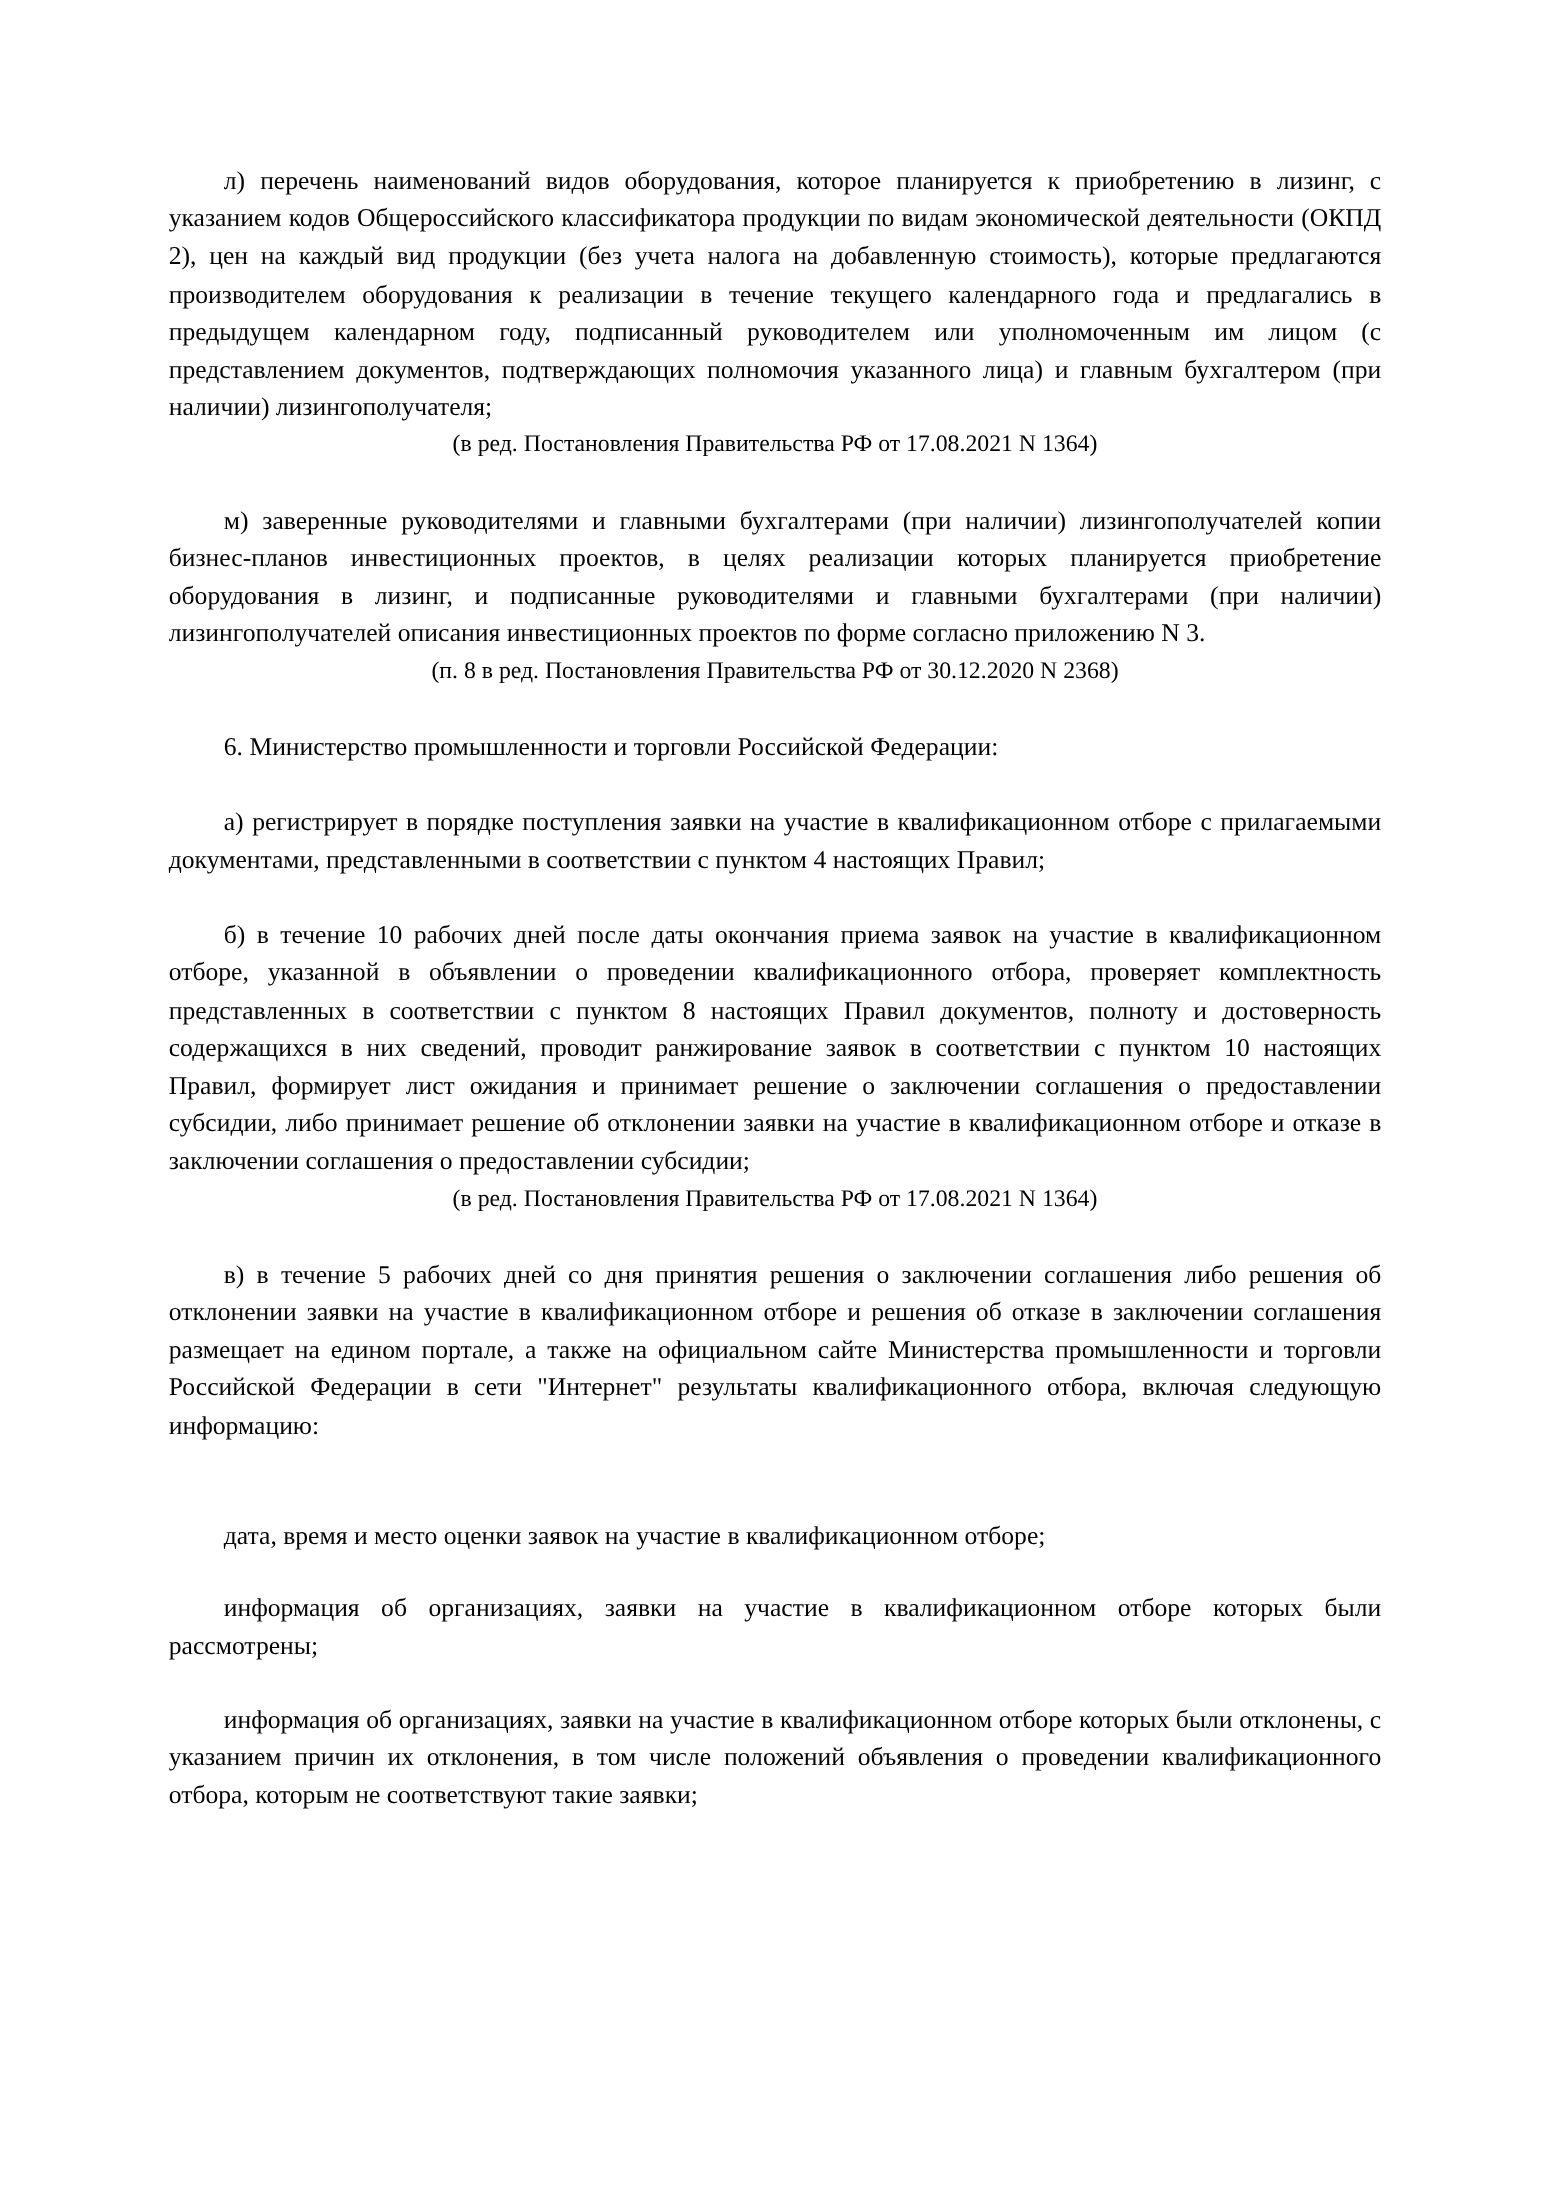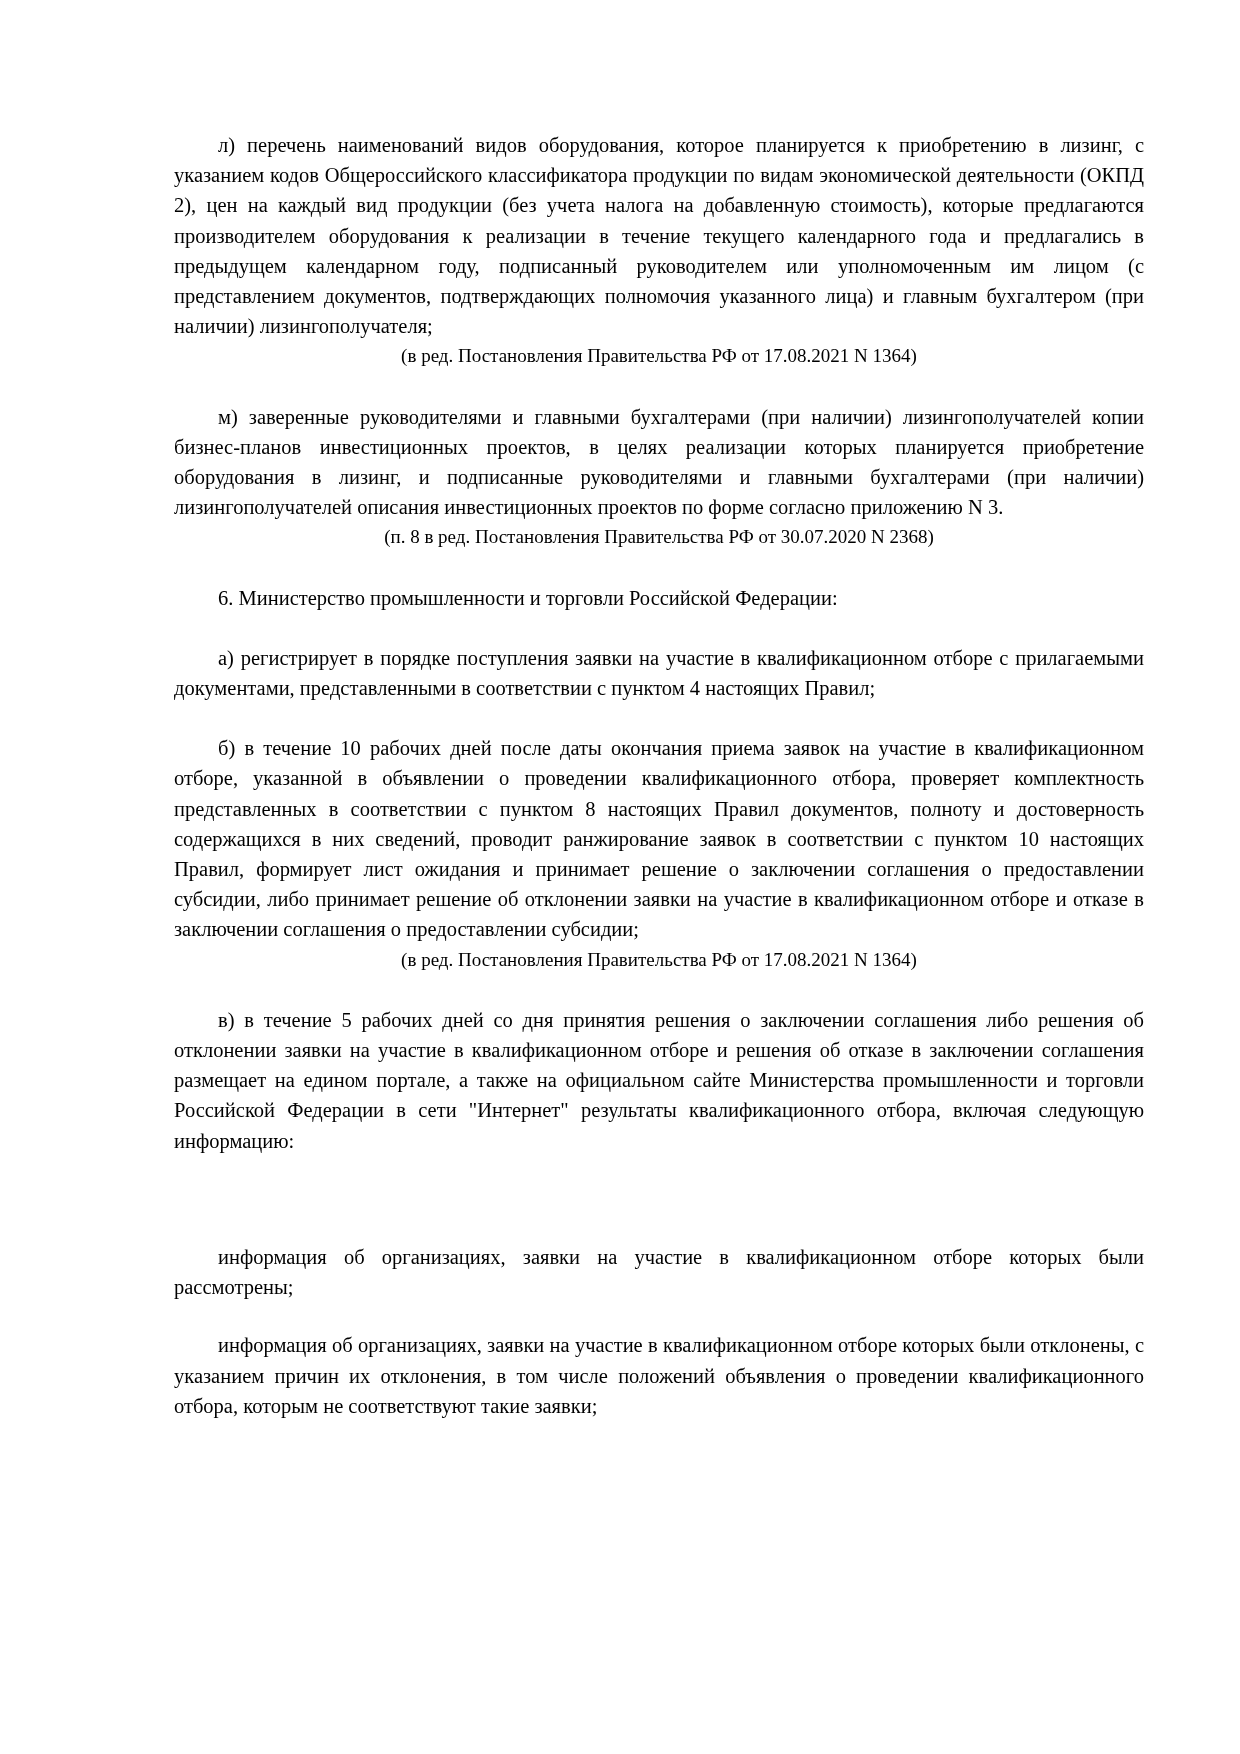--- a/index.html
+++ b/index.html
@@ -17,21 +17,20 @@
   .page {
     position: relative;
     width: 1240px;
     height: 1754px;
     box-sizing: border-box;
     padding: 130px 135px 100px 135px;
     background: #ffffff;
   }
   .doc-body {
     width: 970px;
-    margin-left: 39px;
   }
   p.para {
     margin: 0;
     font-size: 20.5px;
     line-height: 30.2px;
     text-align: justify;
     text-justify: inter-word;
     text-indent: 44px;
     hyphens: none;
   }
@@ -55,21 +54,21 @@
 
 <div class="page">
   <div class="doc-body">
 
     <p class="para">л) перечень наименований видов оборудования, которое планируется к приобретению в лизинг, с указанием кодов Общероссийского классификатора продукции по видам экономической деятельности (ОКПД 2), цен на каждый вид продукции (без учета налога на добавленную стоимость), которые предлагаются производителем оборудования к реализации в течение текущего календарного года и предлагались в предыдущем календарном году, подписанный руководителем или уполномоченным им лицом (с представлением документов, подтверждающих полномочия указанного лица) и главным бухгалтером (при наличии) лизингополучателя;</p>
     <p class="revision">(в ред. Постановления Правительства РФ от 17.08.2021 N 1364)</p>
 
     <div class="gap"></div>
 
     <p class="para">м) заверенные руководителями и главными бухгалтерами (при наличии) лизингополучателей копии бизнес-планов инвестиционных проектов, в целях реализации которых планируется приобретение оборудования в лизинг, и подписанные руководителями и главными бухгалтерами (при наличии) лизингополучателей описания инвестиционных проектов по форме согласно приложению N 3.</p>
-    <p class="revision">(п. 8 в ред. Постановления Правительства РФ от 30.07.2020 N 2368)</p>
+    <p class="revision">(п. 8 в ред. Постановления Правительства РФ от 30.12.2020 N 2368)</p>
 
     <div class="gap"></div>
 
     <p class="para">6. Министерство промышленности и торговли Российской Федерации:</p>
 
     <div class="gap"></div>
 
     <p class="para">а) регистрирует в порядке поступления заявки на участие в квалификационном отборе с прилагаемыми документами, представленными в соответствии с пунктом 4 настоящих Правил;</p>
 
     <div class="gap"></div>
@@ -79,20 +78,21 @@
 
     <div class="gap"></div>
 
     <p class="para">в) в течение 5 рабочих дней со дня принятия решения о заключении соглашения либо решения об отклонении заявки на участие в квалификационном отборе и решения об отказе в заключении соглашения размещает на едином портале, а также на официальном сайте Министерства промышленности и торговли Российской Федерации в сети "Интернет" результаты квалификационного отбора, включая следующую информацию:</p>
 
     <div class="gap"></div>
 
 
     <div class="gap-sm"></div>
 
+    <p class="para">дата, время и место оценки заявок на участие в квалификационном отборе;</p>
 
     <div class="gap-sm"></div>
 
     <p class="para">информация об организациях, заявки на участие в квалификационном отборе которых были рассмотрены;</p>
 
     <div class="gap-sm"></div>
 
     <p class="para">информация об организациях, заявки на участие в квалификационном отборе которых были отклонены, с указанием причин их отклонения, в том числе положений объявления о проведении квалификационного отбора, которым не соответствуют такие заявки;</p>
 
     <div class="gap-sm"></div>

